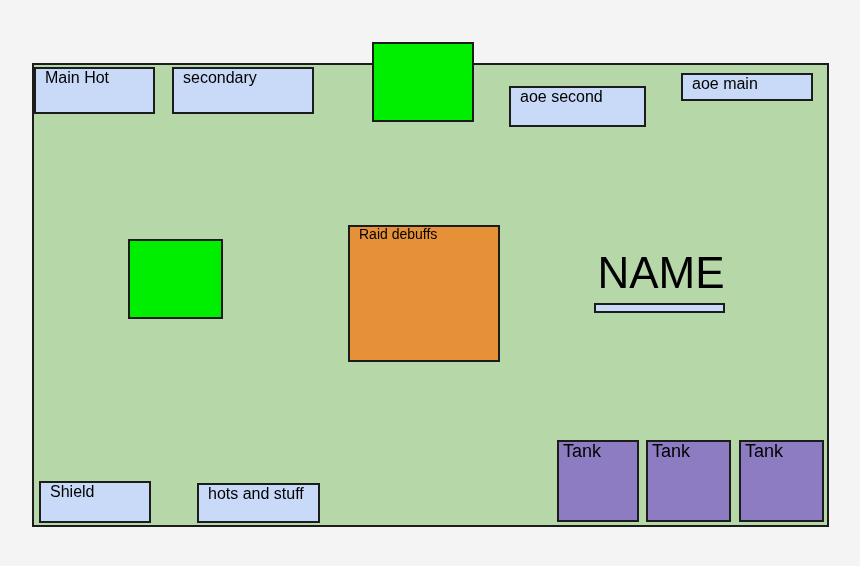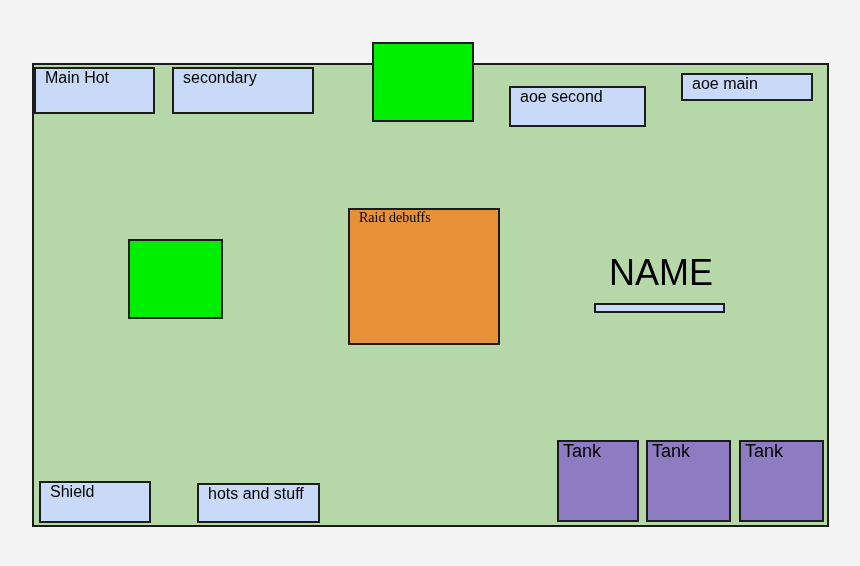--- a/index.html
+++ b/index.html
@@ -52,30 +52,30 @@
     background:var(--tank_purple);
     padding-left:4px;
     font-size:18px;
   }
   .box-main-hot   {left:34px;  top:67px;  width:121px; height:47px;}
   .box-secondary  {left:172px; top:67px;  width:142px; height:47px;}
   .box-aoe-second {left:509px; top:86px;  width:137px; height:41px;}
   .box-aoe-main   {left:681px; top:73px;  width:132px; height:28px;}
   .sq-top         {left:372px; top:42px;  width:102px; height:80px;}
   .sq-left        {left:128px; top:239px; width:95px;  height:80px;}
-  .box-raid       {left:348px; top:208px; width:152px; height:137px;font-family:Liberation Serif, serif;}
+  .box-raid       {left:348px; top:225px; width:152px; height:137px;}
   .box-shield     {left:39px;  top:481px; width:112px; height:42px;}
   .box-hots       {left:197px; top:483px; width:123px; height:40px;}
   .tank-1         {left:557px; top:440px; width:82px;  height:82px;}
   .tank-2         {left:646px; top:440px; width:85px;  height:82px;}
   .tank-3         {left:739px; top:440px; width:85px;  height:82px;}
   .name-title{
     position:absolute;
     left:594px; top:251px; width:134px; height:44px;
-    font-size:36px;
+    font-size:44px;
     line-height:44px;
     letter-spacing:0px;
     text-align:center;
     color:var(--text);
     white-space:nowrap;
   }
   .name-underline{
     position:absolute;
     left:594px; top:303px; width:131px; height:10px;
     background:var(--label_blue);

